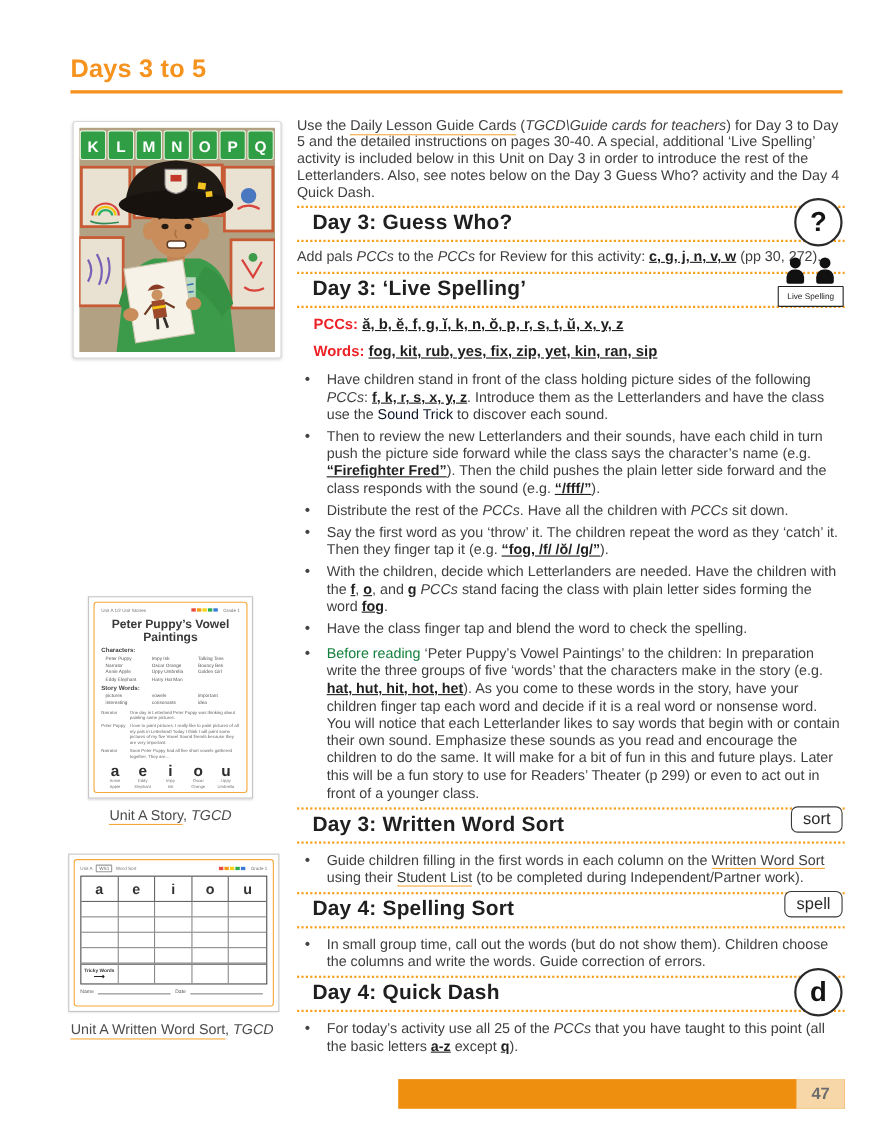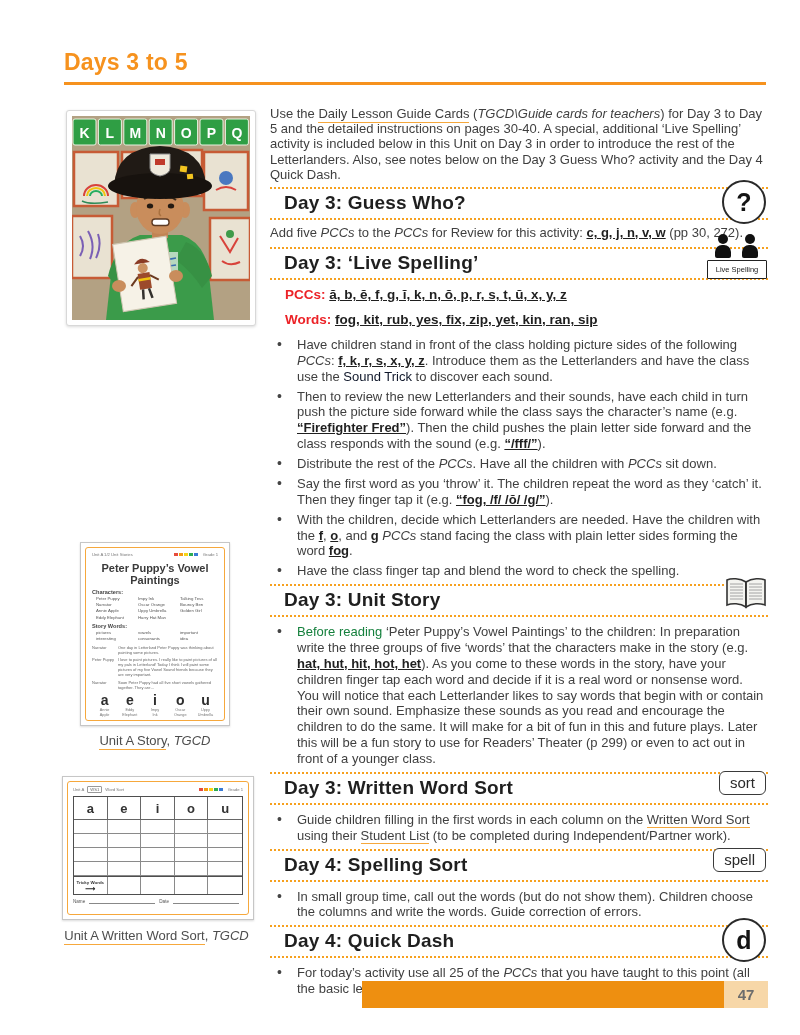--- a/index.html
+++ b/index.html
@@ -352,21 +352,21 @@
 
     <p class="intro"><span>Use the </span><span class="s-u">Daily Lesson Guide Cards</span><span> (</span><span class="s-i">TGCD\Guide cards for teachers</span><span>) for Day 3 to Day 5 and the detailed instructions on pages 30-40. A special, additional ‘Live Spelling’ activity is included below in this Unit on Day 3 in order to introduce the rest of the Letterlanders. Also, see notes below on the Day 3 Guess Who? activity and the Day 4 Quick Dash.</span></p>
 
     <div>
       <div class="sec-head">
         <h2>Day 3: Guess Who?</h2>
         <div class="icon-circle">
           <span>?</span>
         </div>
       </div>
-      <p class="gw-text"><span>Add five </span><span class="s-i">PCCs</span><span> to the </span><span class="s-i">PCCs</span><span> for Review for this activity: </span><span class="s-b">c, g, j, n, v, w</span><span> (pp 30, 272).</span></p>
+      <p class="gw-text"><span>Add pals </span><span class="s-i">PCCs</span><span> to the </span><span class="s-i">PCCs</span><span> for Review for this activity: </span><span class="s-b">c, g, j, n, v, w</span><span> (pp 30, 272).</span></p>
     </div>
 
     <div>
       <div class="sec-head">
         <h2>Day 3: ‘Live Spelling’</h2>
         <div class="icon-ls">
           <div class="ls-fig ls-fig1"></div>
           <div class="ls-fig ls-fig2"></div>
           <div class="ls-sign">Live Spelling</div>
         </div>
@@ -377,31 +377,20 @@
         <li><span>Have children stand in front of the class holding picture sides of the following </span><span class="s-i">PCCs</span><span>: </span><span class="s-b">f, k, r, s, x, y, z</span><span>. Introduce them as the Letterlanders and have the class use the </span><span class="s-gray">Sound Trick</span><span> to discover each sound.</span></li>
         <li><span>Then to review the new Letterlanders and their sounds, have each child in turn push the picture side forward while the class says the character’s name (e.g. </span><span class="s-b">“Firefighter Fred”</span><span>). Then the child pushes the plain letter side forward and the class responds with the sound (e.g. </span><span class="s-b">“/fff/”</span><span>).</span></li>
         <li><span>Distribute the rest of the </span><span class="s-i">PCCs</span><span>. Have all the children with </span><span class="s-i">PCCs</span><span> sit down.</span></li>
         <li><span>Say the first word as you ‘throw’ it. The children repeat the word as they ‘catch’ it. Then they finger tap it (e.g. </span><span class="s-b">“fog, /f/ /ŏ/ /g/”</span><span>).</span></li>
         <li><span>With the children, decide which Letterlanders are needed. Have the children with the </span><span class="s-b">f</span><span>, </span><span class="s-b">o</span><span>, and </span><span class="s-b">g</span><span> </span><span class="s-i">PCCs</span><span> stand facing the class with plain letter sides forming the word </span><span class="s-b">fog</span><span>.</span></li>
         <li><span>Have the class finger tap and blend the word to check the spelling.</span></li>
       </ul>
     </div>
 
     <div>
-      <div class="sec-head">
-        <h2>Day 3: Unit Story</h2>
-        <div class="icon-book">
-          <svg width="44" height="36" viewBox="0 0 44 36">
-            <path d="M22,6 C16,2 7,2 3,4 L3,29 C8,27 16,27 22,31 Z" fill="#f4f4f0" stroke="#333" stroke-width="1.6"></path>
-            <path d="M22,6 C28,2 37,2 41,4 L41,29 C36,27 28,27 22,31 Z" fill="#f4f4f0" stroke="#333" stroke-width="1.6"></path>
-            <path d="M6,8 h13 M6,11 h13 M6,14 h13 M6,17 h13 M6,20 h13 M6,23 h13 M25,8 h13 M25,11 h13 M25,14 h13 M25,17 h13 M25,20 h13 M25,23 h13" stroke="#9a9a9a" stroke-width="0.9"></path>
-            <path d="M22,6 L22,31" stroke="#333" stroke-width="1.4"></path>
-          </svg>
-        </div>
-      </div>
       <ul class="bullets">
         <li><span class="s-red">Before reading</span><span> ‘Peter Puppy’s Vowel Paintings’ to the children: In preparation write the three groups of five ‘words’ that the characters make in the story (e.g. </span><span class="s-b">hat, hut, hit, hot, het</span><span>). As you come to these words in the story, have your children finger tap each word and decide if it is a real word or nonsense word. You will notice that each Letterlander likes to say words that begin with or contain their own sound. Emphasize these sounds as you read and encourage the children to do the same. It will make for a bit of fun in this and future plays. Later this will be a fun story to use for Readers’ Theater (p 299) or even to act out in front of a younger class.</span></li>
       </ul>
     </div>
 
     <div>
       <div class="sec-head">
         <h2>Day 3: Written Word Sort</h2>
         <div class="badge">sort</div>
       </div>

